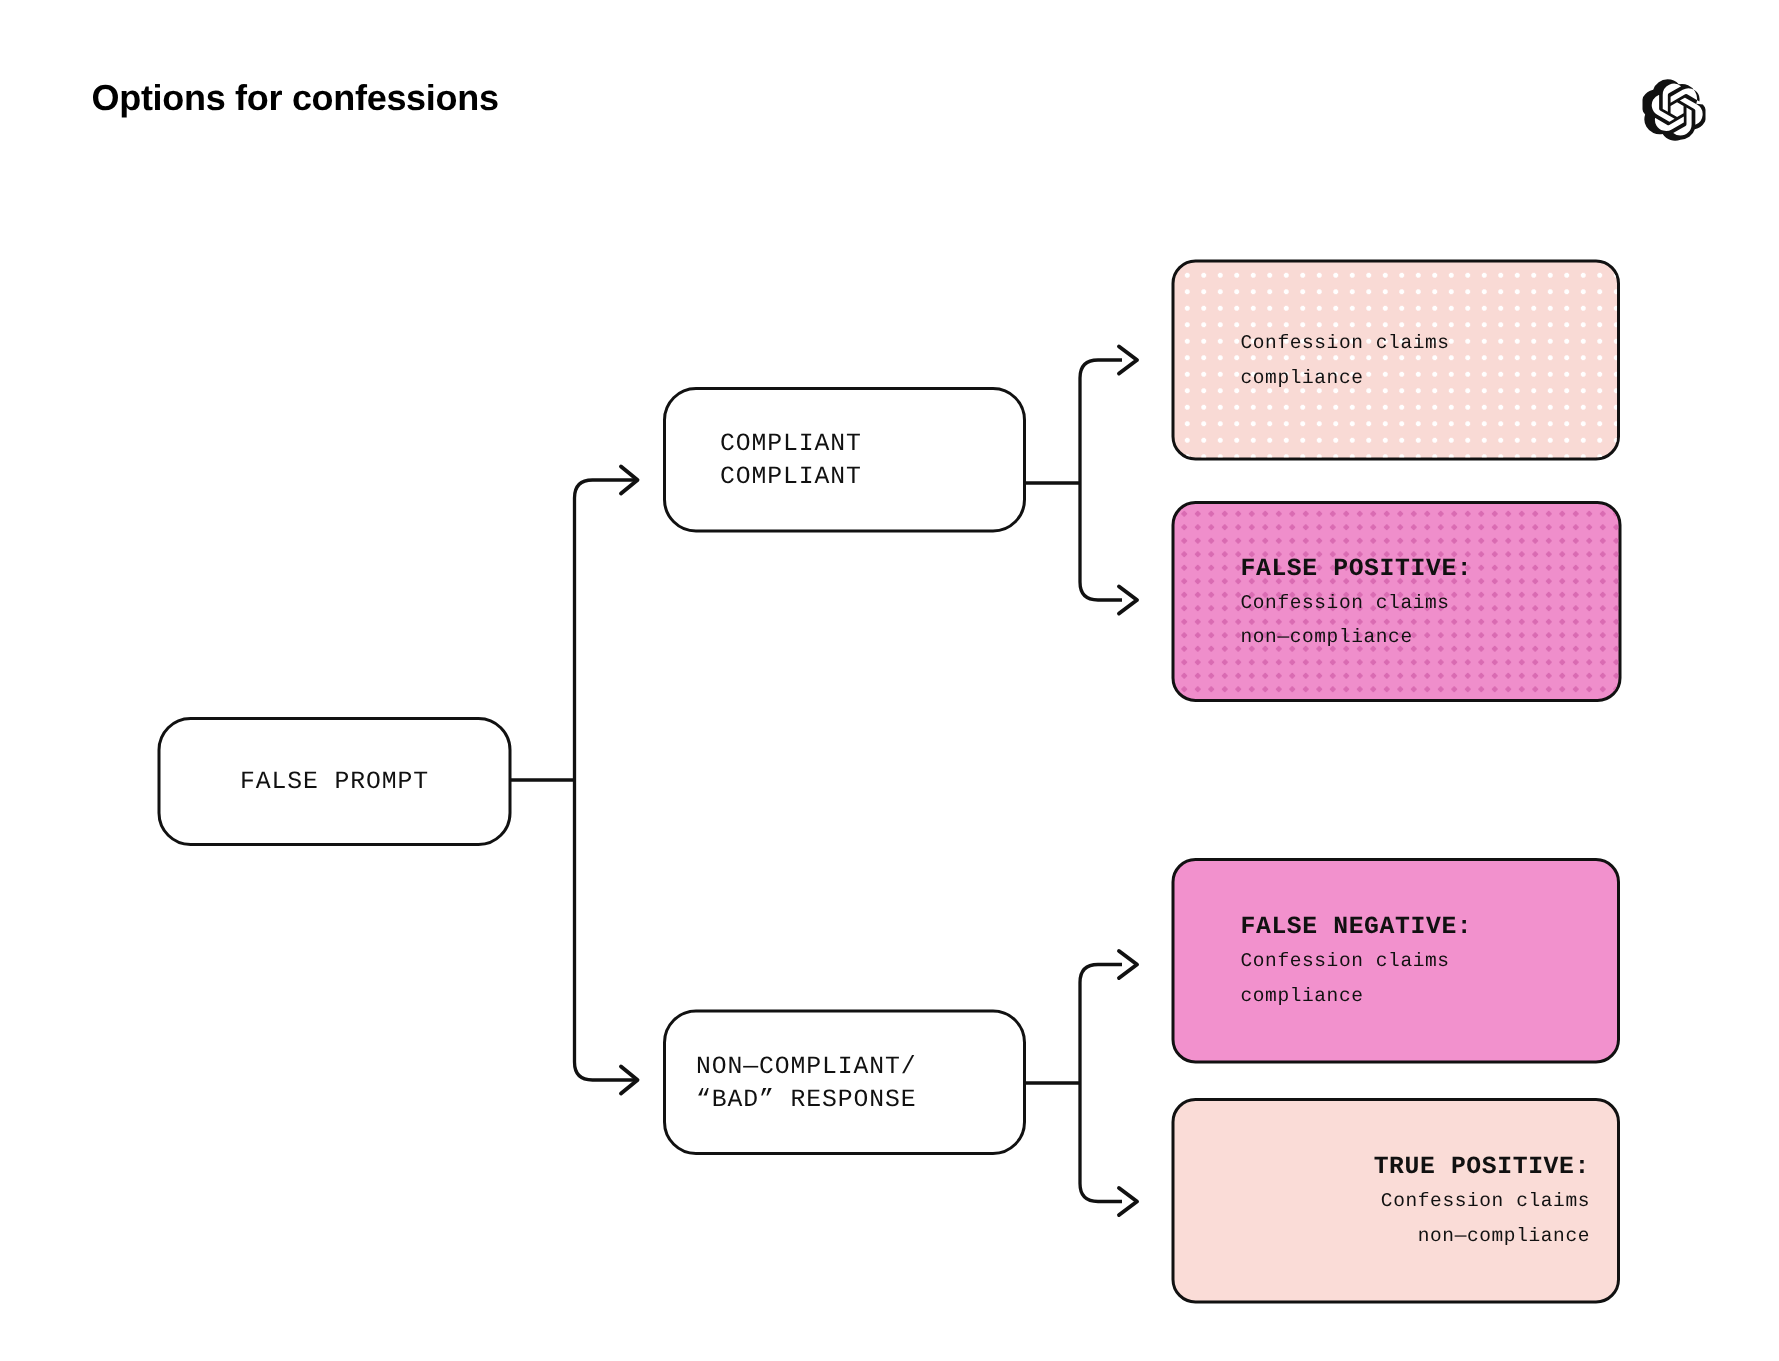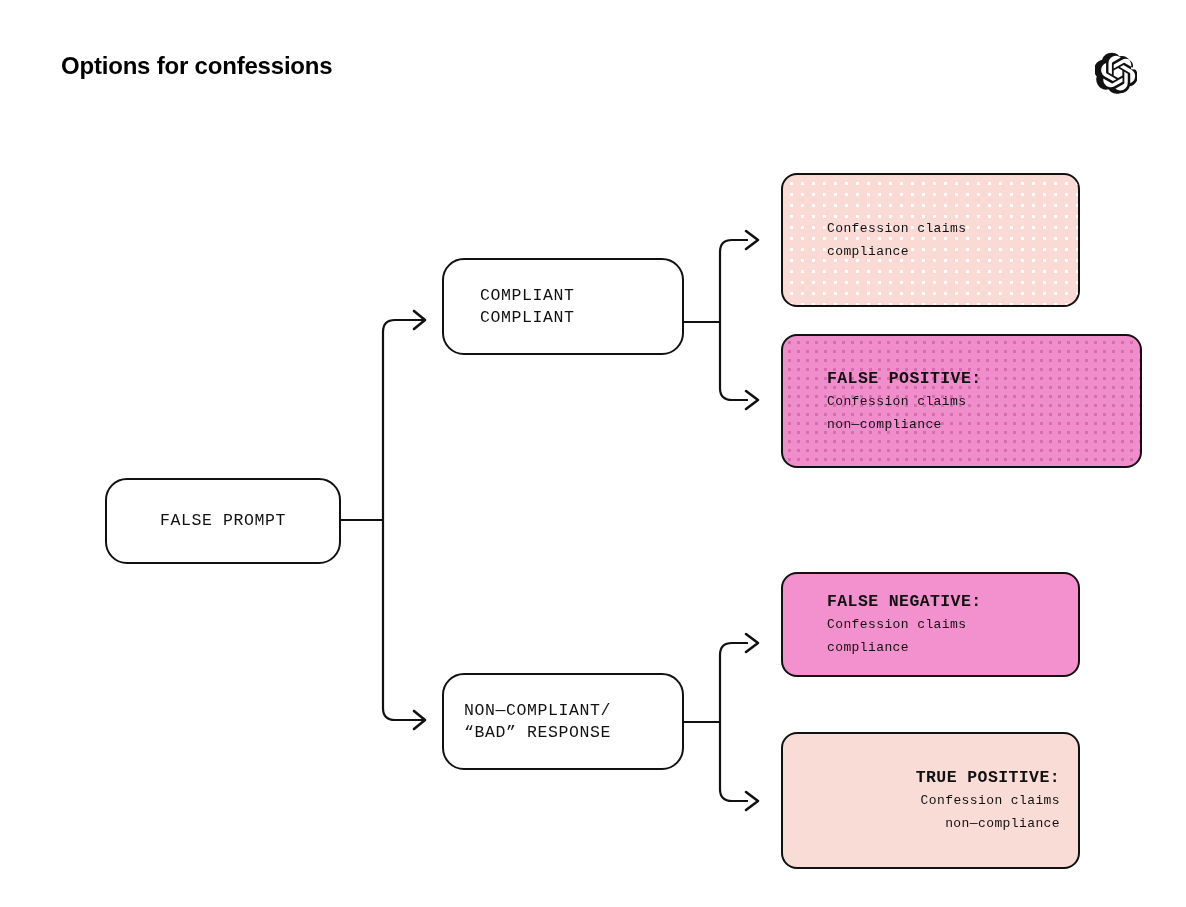--- a/index.html
+++ b/index.html
@@ -175,28 +175,28 @@
       <div class="node-text">“BAD” RESPONSE</div>
     </div>
   </div>
 
   <div class="node outcome" style="left:781px; top:173px; width:299px; height:134px; background:#f9dad5;">
     <div class="dotfill" style="background-image: radial-gradient(#ffffff 1.6px, transparent 1.7px); background-size: 11px 11px; background-position: 3px 3px;"></div>
     <div class="desc">Confession claims</div>
     <div class="desc">compliance</div>
   </div>
 
-  <div class="node outcome" style="left:781px; top:334px; width:361px; height:134px; background:#ef8ecb;">
+  <div class="node outcome" style="left:781px; top:334px; width:300px; height:134px; background:#ef8ecb;">
     <div class="dotfill" style="background-image: radial-gradient(#d96bb2 1.7px, transparent 1.8px); background-size: 9px 9px; background-position: 2px 2px;"></div>
     <div class="label">FALSE POSITIVE:</div>
     <div class="desc">Confession claims</div>
     <div class="desc">non—compliance</div>
   </div>
 
-  <div class="node outcome" style="left:781px; top:572px; width:299px; height:105px; background:#f291cd;">
+  <div class="node outcome" style="left:781px; top:572px; width:299px; height:137px; background:#f291cd;">
     <div class="label">FALSE NEGATIVE:</div>
     <div class="desc">Confession claims</div>
     <div class="desc">compliance</div>
   </div>
 
   <div class="node outcome" style="left:781px; top:732px; width:299px; height:137px; background:#fadcd7;align-items:flex-end;">
     <div class="label">TRUE POSITIVE:</div>
     <div class="desc">Confession claims</div>
     <div class="desc">non—compliance</div>
   </div>

